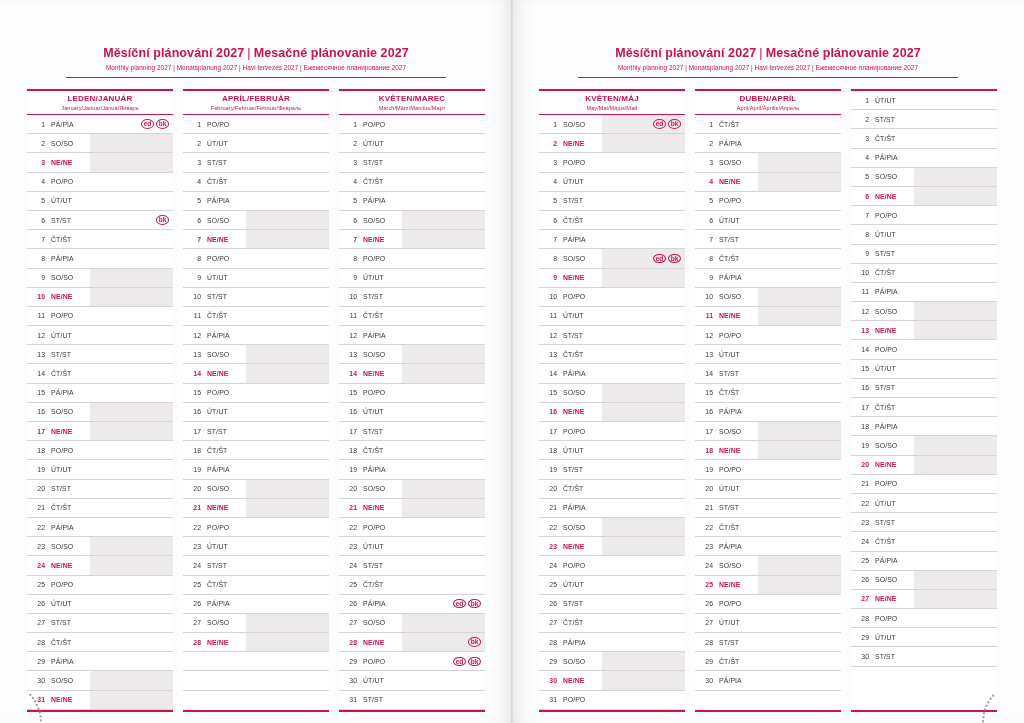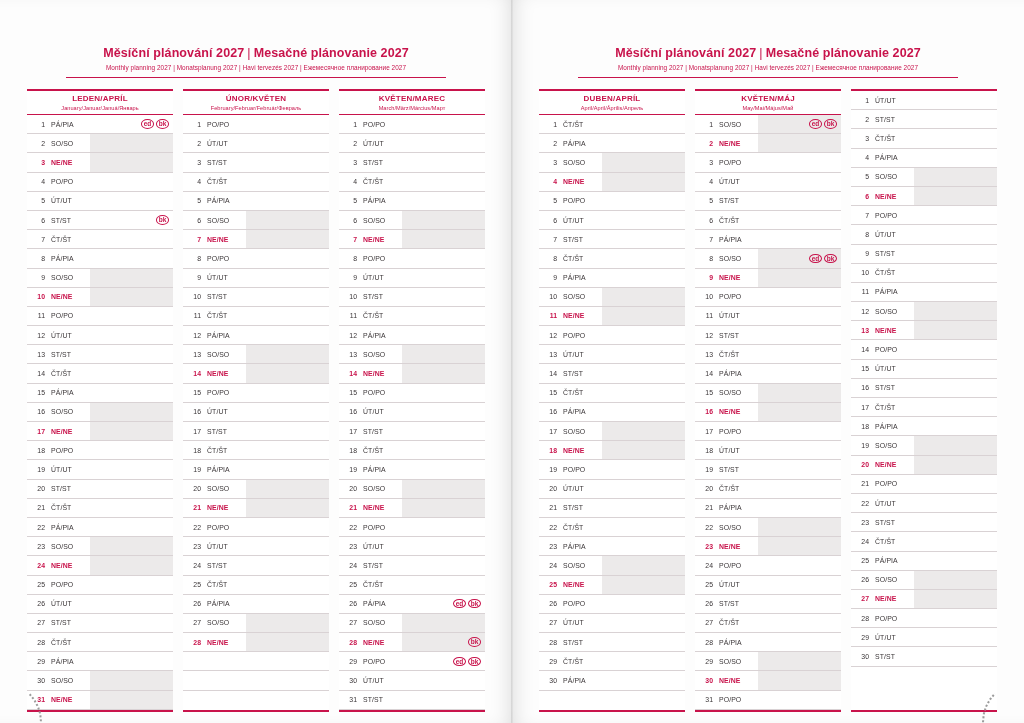--- a/index.html
+++ b/index.html
@@ -199,21 +199,21 @@
     <div class="titles">
       <div class="title-main">
         <span>Měsíční plánování 2027</span><span class="sep">|</span><span>Mesačné plánovanie 2027</span>
       </div>
       <div class="title-sub">Monthly planning 2027 | Monatsplanung 2027 | Havi tervezés 2027 | Ежемесячное планирование 2027</div>
       <div class="title-rule"></div>
     </div>
     <div class="columns">
       <div class="month">
         <div class="month-head">
-          <div class="month-name">LEDEN/APRÍL</div>
+          <div class="month-name">LEDEN/JANUÁR</div>
           <div class="month-sub">January/Januar/Januá/Январь</div>
         </div>
         <table class="days">
             <tbody>
               <tr>
                 <td class="num">1</td>
                 <td class="dow">PÁ/PIA</td>
                 <td class="note"><span class="sym">ed</span><span class="sym">bk</span></td>
               </tr>
               <tr class="sat">
@@ -364,21 +364,21 @@
               <tr class="weekend">
                 <td class="num">31</td>
                 <td class="dow">NE/NE</td>
                 <td class="note"></td>
               </tr>
             </tbody>
           </table>
       </div>
       <div class="month">
         <div class="month-head">
-          <div class="month-name">ÚNOR/KVĚTEN</div>
+          <div class="month-name">APRÍL/FEBRUÁR</div>
           <div class="month-sub">February/Februar/Február/Февраль</div>
         </div>
         <table class="days">
             <tbody>
               <tr>
                 <td class="num">1</td>
                 <td class="dow">PO/PO</td>
                 <td class="note"></td>
               </tr>
               <tr>
@@ -707,20 +707,185 @@
     <div class="titles">
       <div class="title-main">
         <span>Měsíční plánování 2027</span><span class="sep">|</span><span>Mesačné plánovanie 2027</span>
       </div>
       <div class="title-sub">Monthly planning 2027 | Monatsplanung 2027 | Havi tervezés 2027 | Ежемесячное планирование 2027</div>
       <div class="title-rule"></div>
     </div>
     <div class="columns">
       <div class="month">
         <div class="month-head">
+          <div class="month-name">KVĚTEN/MÁJ</div>
+          <div class="month-sub">May/Mai/Május/Май</div>
+        </div>
+        <table class="days">
+            <tbody>
+              <tr class="sat">
+                <td class="num">1</td>
+                <td class="dow">SO/SO</td>
+                <td class="note"><span class="sym">ed</span><span class="sym">bk</span></td>
+              </tr>
+              <tr class="weekend">
+                <td class="num">2</td>
+                <td class="dow">NE/NE</td>
+                <td class="note"></td>
+              </tr>
+              <tr>
+                <td class="num">3</td>
+                <td class="dow">PO/PO</td>
+                <td class="note"></td>
+              </tr>
+              <tr>
+                <td class="num">4</td>
+                <td class="dow">ÚT/UT</td>
+                <td class="note"></td>
+              </tr>
+              <tr>
+                <td class="num">5</td>
+                <td class="dow">ST/ST</td>
+                <td class="note"></td>
+              </tr>
+              <tr>
+                <td class="num">6</td>
+                <td class="dow">ČT/ŠT</td>
+                <td class="note"></td>
+              </tr>
+              <tr>
+                <td class="num">7</td>
+                <td class="dow">PÁ/PIA</td>
+                <td class="note"></td>
+              </tr>
+              <tr class="sat">
+                <td class="num">8</td>
+                <td class="dow">SO/SO</td>
+                <td class="note"><span class="sym">ed</span><span class="sym">bk</span></td>
+              </tr>
+              <tr class="weekend">
+                <td class="num">9</td>
+                <td class="dow">NE/NE</td>
+                <td class="note"></td>
+              </tr>
+              <tr>
+                <td class="num">10</td>
+                <td class="dow">PO/PO</td>
+                <td class="note"></td>
+              </tr>
+              <tr>
+                <td class="num">11</td>
+                <td class="dow">ÚT/UT</td>
+                <td class="note"></td>
+              </tr>
+              <tr>
+                <td class="num">12</td>
+                <td class="dow">ST/ST</td>
+                <td class="note"></td>
+              </tr>
+              <tr>
+                <td class="num">13</td>
+                <td class="dow">ČT/ŠT</td>
+                <td class="note"></td>
+              </tr>
+              <tr>
+                <td class="num">14</td>
+                <td class="dow">PÁ/PIA</td>
+                <td class="note"></td>
+              </tr>
+              <tr class="sat">
+                <td class="num">15</td>
+                <td class="dow">SO/SO</td>
+                <td class="note"></td>
+              </tr>
+              <tr class="weekend">
+                <td class="num">16</td>
+                <td class="dow">NE/NE</td>
+                <td class="note"></td>
+              </tr>
+              <tr>
+                <td class="num">17</td>
+                <td class="dow">PO/PO</td>
+                <td class="note"></td>
+              </tr>
+              <tr>
+                <td class="num">18</td>
+                <td class="dow">ÚT/UT</td>
+                <td class="note"></td>
+              </tr>
+              <tr>
+                <td class="num">19</td>
+                <td class="dow">ST/ST</td>
+                <td class="note"></td>
+              </tr>
+              <tr>
+                <td class="num">20</td>
+                <td class="dow">ČT/ŠT</td>
+                <td class="note"></td>
+              </tr>
+              <tr>
+                <td class="num">21</td>
+                <td class="dow">PÁ/PIA</td>
+                <td class="note"></td>
+              </tr>
+              <tr class="sat">
+                <td class="num">22</td>
+                <td class="dow">SO/SO</td>
+                <td class="note"></td>
+              </tr>
+              <tr class="weekend">
+                <td class="num">23</td>
+                <td class="dow">NE/NE</td>
+                <td class="note"></td>
+              </tr>
+              <tr>
+                <td class="num">24</td>
+                <td class="dow">PO/PO</td>
+                <td class="note"></td>
+              </tr>
+              <tr>
+                <td class="num">25</td>
+                <td class="dow">ÚT/UT</td>
+                <td class="note"></td>
+              </tr>
+              <tr>
+                <td class="num">26</td>
+                <td class="dow">ST/ST</td>
+                <td class="note"></td>
+              </tr>
+              <tr>
+                <td class="num">27</td>
+                <td class="dow">ČT/ŠT</td>
+                <td class="note"></td>
+              </tr>
+              <tr>
+                <td class="num">28</td>
+                <td class="dow">PÁ/PIA</td>
+                <td class="note"></td>
+              </tr>
+              <tr class="sat">
+                <td class="num">29</td>
+                <td class="dow">SO/SO</td>
+                <td class="note"></td>
+              </tr>
+              <tr class="weekend">
+                <td class="num">30</td>
+                <td class="dow">NE/NE</td>
+                <td class="note"></td>
+              </tr>
+              <tr>
+                <td class="num">31</td>
+                <td class="dow">PO/PO</td>
+                <td class="note"></td>
+              </tr>
+            </tbody>
+          </table>
+      </div>
+      <div class="month">
+        <div class="month-head">
           <div class="month-name">DUBEN/APRÍL</div>
           <div class="month-sub">April/April/Április/Апрель</div>
         </div>
         <table class="days">
             <tbody>
               <tr>
                 <td class="num">1</td>
                 <td class="dow">ČT/ŠT</td>
                 <td class="note"></td>
               </tr>
@@ -866,185 +1031,20 @@
               </tr>
               <tr>
                 <td class="num">30</td>
                 <td class="dow">PÁ/PIA</td>
                 <td class="note"></td>
               </tr>
               <tr class="blank">
                 <td class="num">&nbsp;</td>
                 <td class="dow">&nbsp;</td>
                 <td class="note">&nbsp;</td>
-              </tr>
-            </tbody>
-          </table>
-      </div>
-      <div class="month">
-        <div class="month-head">
-          <div class="month-name">KVĚTEN/MÁJ</div>
-          <div class="month-sub">May/Mai/Május/Май</div>
-        </div>
-        <table class="days">
-            <tbody>
-              <tr class="sat">
-                <td class="num">1</td>
-                <td class="dow">SO/SO</td>
-                <td class="note"><span class="sym">ed</span><span class="sym">bk</span></td>
-              </tr>
-              <tr class="weekend">
-                <td class="num">2</td>
-                <td class="dow">NE/NE</td>
-                <td class="note"></td>
-              </tr>
-              <tr>
-                <td class="num">3</td>
-                <td class="dow">PO/PO</td>
-                <td class="note"></td>
-              </tr>
-              <tr>
-                <td class="num">4</td>
-                <td class="dow">ÚT/UT</td>
-                <td class="note"></td>
-              </tr>
-              <tr>
-                <td class="num">5</td>
-                <td class="dow">ST/ST</td>
-                <td class="note"></td>
-              </tr>
-              <tr>
-                <td class="num">6</td>
-                <td class="dow">ČT/ŠT</td>
-                <td class="note"></td>
-              </tr>
-              <tr>
-                <td class="num">7</td>
-                <td class="dow">PÁ/PIA</td>
-                <td class="note"></td>
-              </tr>
-              <tr class="sat">
-                <td class="num">8</td>
-                <td class="dow">SO/SO</td>
-                <td class="note"><span class="sym">ed</span><span class="sym">bk</span></td>
-              </tr>
-              <tr class="weekend">
-                <td class="num">9</td>
-                <td class="dow">NE/NE</td>
-                <td class="note"></td>
-              </tr>
-              <tr>
-                <td class="num">10</td>
-                <td class="dow">PO/PO</td>
-                <td class="note"></td>
-              </tr>
-              <tr>
-                <td class="num">11</td>
-                <td class="dow">ÚT/UT</td>
-                <td class="note"></td>
-              </tr>
-              <tr>
-                <td class="num">12</td>
-                <td class="dow">ST/ST</td>
-                <td class="note"></td>
-              </tr>
-              <tr>
-                <td class="num">13</td>
-                <td class="dow">ČT/ŠT</td>
-                <td class="note"></td>
-              </tr>
-              <tr>
-                <td class="num">14</td>
-                <td class="dow">PÁ/PIA</td>
-                <td class="note"></td>
-              </tr>
-              <tr class="sat">
-                <td class="num">15</td>
-                <td class="dow">SO/SO</td>
-                <td class="note"></td>
-              </tr>
-              <tr class="weekend">
-                <td class="num">16</td>
-                <td class="dow">NE/NE</td>
-                <td class="note"></td>
-              </tr>
-              <tr>
-                <td class="num">17</td>
-                <td class="dow">PO/PO</td>
-                <td class="note"></td>
-              </tr>
-              <tr>
-                <td class="num">18</td>
-                <td class="dow">ÚT/UT</td>
-                <td class="note"></td>
-              </tr>
-              <tr>
-                <td class="num">19</td>
-                <td class="dow">ST/ST</td>
-                <td class="note"></td>
-              </tr>
-              <tr>
-                <td class="num">20</td>
-                <td class="dow">ČT/ŠT</td>
-                <td class="note"></td>
-              </tr>
-              <tr>
-                <td class="num">21</td>
-                <td class="dow">PÁ/PIA</td>
-                <td class="note"></td>
-              </tr>
-              <tr class="sat">
-                <td class="num">22</td>
-                <td class="dow">SO/SO</td>
-                <td class="note"></td>
-              </tr>
-              <tr class="weekend">
-                <td class="num">23</td>
-                <td class="dow">NE/NE</td>
-                <td class="note"></td>
-              </tr>
-              <tr>
-                <td class="num">24</td>
-                <td class="dow">PO/PO</td>
-                <td class="note"></td>
-              </tr>
-              <tr>
-                <td class="num">25</td>
-                <td class="dow">ÚT/UT</td>
-                <td class="note"></td>
-              </tr>
-              <tr>
-                <td class="num">26</td>
-                <td class="dow">ST/ST</td>
-                <td class="note"></td>
-              </tr>
-              <tr>
-                <td class="num">27</td>
-                <td class="dow">ČT/ŠT</td>
-                <td class="note"></td>
-              </tr>
-              <tr>
-                <td class="num">28</td>
-                <td class="dow">PÁ/PIA</td>
-                <td class="note"></td>
-              </tr>
-              <tr class="sat">
-                <td class="num">29</td>
-                <td class="dow">SO/SO</td>
-                <td class="note"></td>
-              </tr>
-              <tr class="weekend">
-                <td class="num">30</td>
-                <td class="dow">NE/NE</td>
-                <td class="note"></td>
-              </tr>
-              <tr>
-                <td class="num">31</td>
-                <td class="dow">PO/PO</td>
-                <td class="note"></td>
               </tr>
             </tbody>
           </table>
       </div>
       <div class="month">
         <table class="days">
             <tbody>
               <tr>
                 <td class="num">1</td>
                 <td class="dow">ÚT/UT</td>

